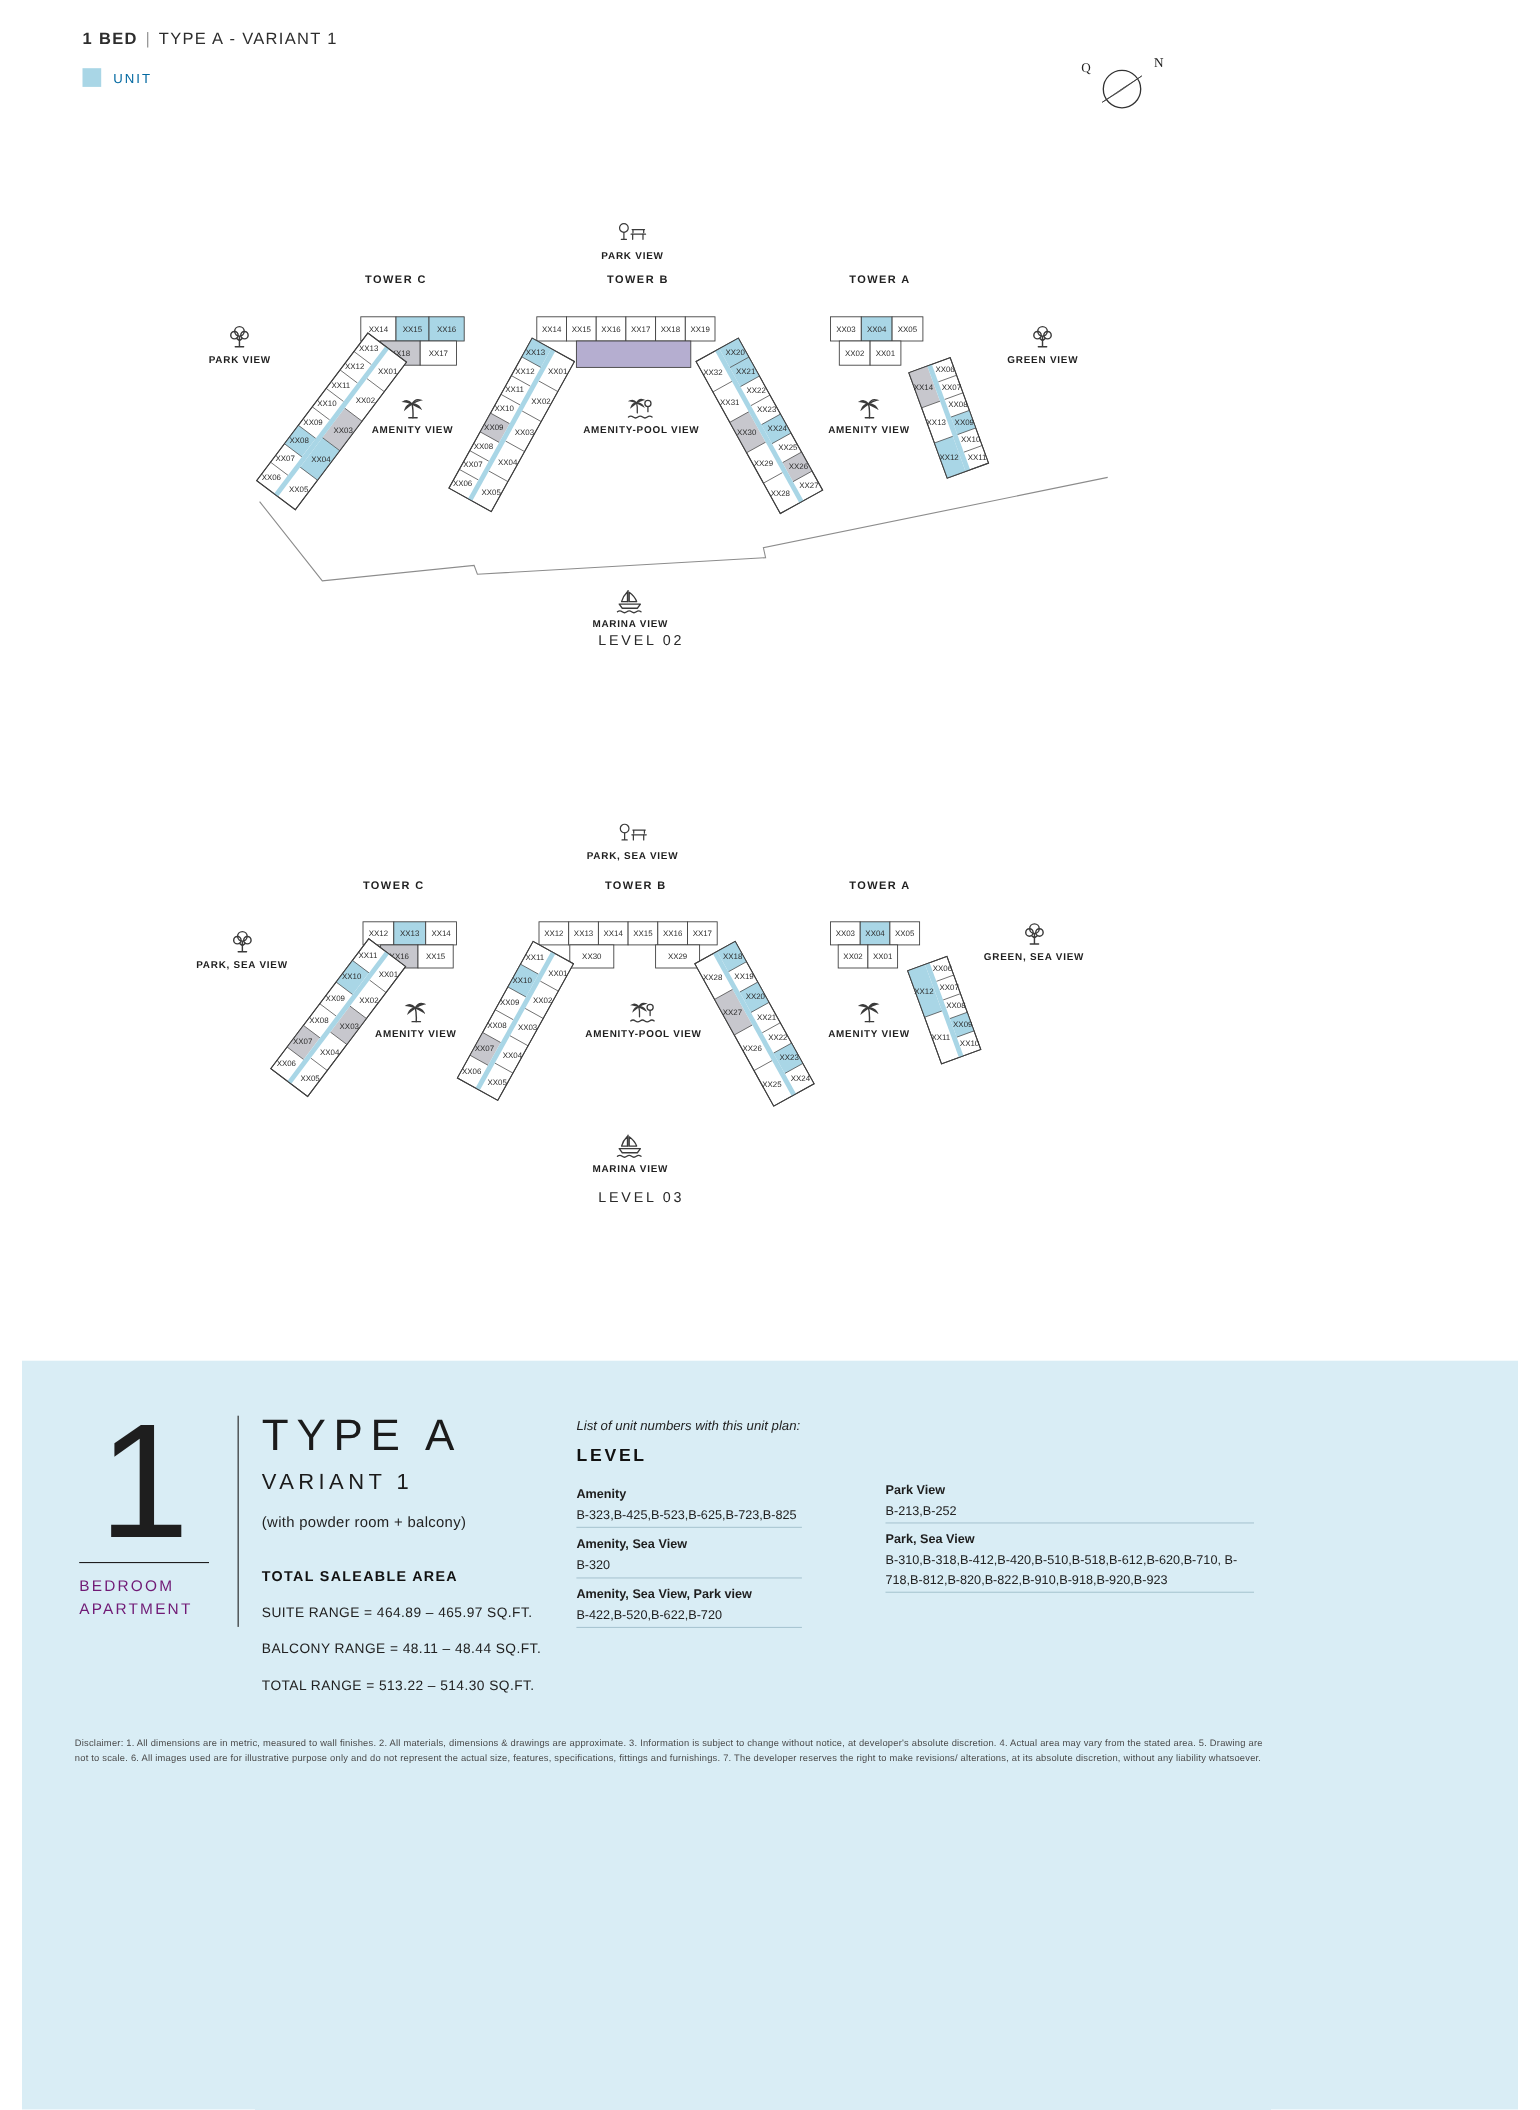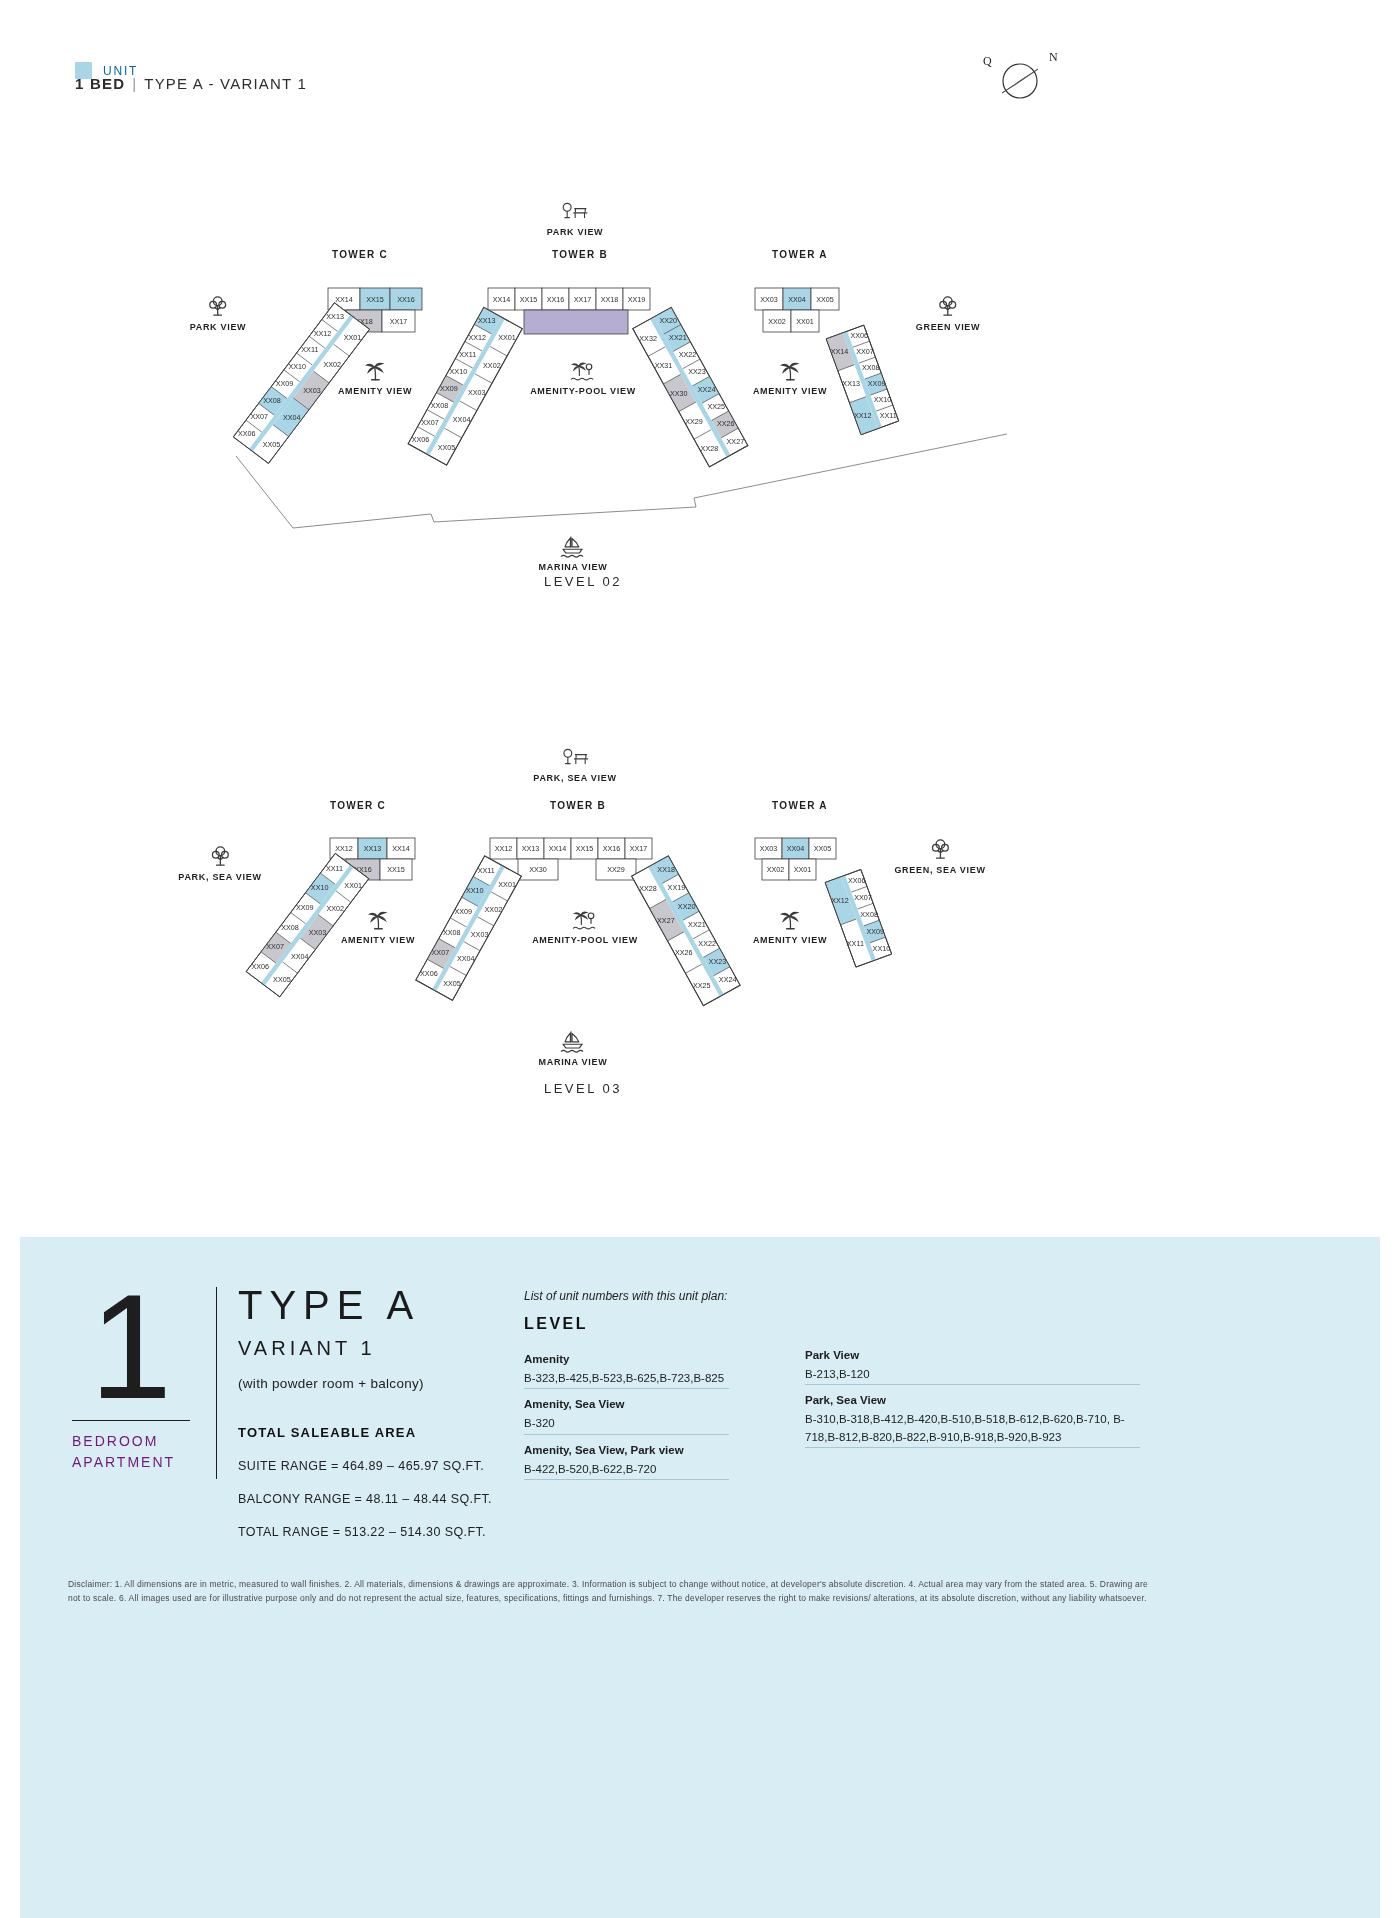--- a/index.html
+++ b/index.html
@@ -1,21 +1,21 @@
 <!DOCTYPE html>
 <html style="--unit: #a9d6e6; --panelbg: #d9edf5;"><head>
 <meta charset="utf-8">
 <style>
   * { margin:0; padding:0; box-sizing:border-box; }
   html,body { background:#ffffff; }
   body { font-family:"Liberation Sans","DejaVu Sans",sans-serif; color:#222; }
   .page { position:relative; width:1400px; height:1918px; background:#fff; overflow:hidden; }
 
   
-  .hdr-title { position:absolute; left:75px; top:27px; font-size:15px; letter-spacing:1.2px; color:#2d2d2d;margin-top:48px; }
+  .hdr-title { position:absolute; left:75px; top:27px; font-size:15px; letter-spacing:1.2px; color:#2d2d2d; }
   .hdr-title .b { font-weight:bold; }
   .hdr-title .pipe { color:#999; margin:0 7px; font-weight:normal; }
   .legend { position:absolute; left:75px; top:62px; display:flex; align-items:center; gap:11px; font-size:12px; letter-spacing:1.8px; color:#0369a1; }
   .legend .sw { width:17px; height:17px; background:var(--unit,#a9d6e6); display:inline-block; }
   .compass { position:absolute; left:965px; top:46px; width:110px; height:62px; }
   .compass .cl { position:absolute; font-size:12px; font-family:"Liberation Serif","DejaVu Serif",serif; color:#222; }
   .compass .cq { left:18px; top:8px; }
   .compass .cn { left:84px; top:4px; }
 
   
@@ -586,21 +586,21 @@
         <div class="vg-units">B-320</div>
       </div>
       <div class="vgroup">
         <div class="vg-label">Amenity, Sea View, Park view</div>
         <div class="vg-units">B-422,B-520,B-622,B-720</div>
       </div>
     </div>
     <div class="views-col views-right">
       <div class="vgroup">
         <div class="vg-label">Park View</div>
-        <div class="vg-units">B-213,B-120</div>
+        <div class="vg-units">B-213,B-252</div>
       </div>
       <div class="vgroup">
         <div class="vg-label">Park, Sea View</div>
         <div class="vg-units">B-310,B-318,B-412,B-420,B-510,B-518,B-612,B-620,B-710, B-718,B-812,B-820,B-822,B-910,B-918,B-920,B-923</div>
       </div>
     </div>
     <div class="disclaimer">Disclaimer: 1. All dimensions are in metric, measured to wall finishes. 2. All materials, dimensions &amp; drawings are approximate. 3. Information is subject to change without notice, at developer's absolute discretion. 4. Actual area may vary from the stated area. 5. Drawing are not to scale. 6. All images used are for illustrative purpose only and do not represent the actual size, features, specifications, fittings and furnishings. 7. The developer reserves the right to make revisions/ alterations, at its absolute discretion, without any liability whatsoever.</div>
   </div>
 
 </div>

